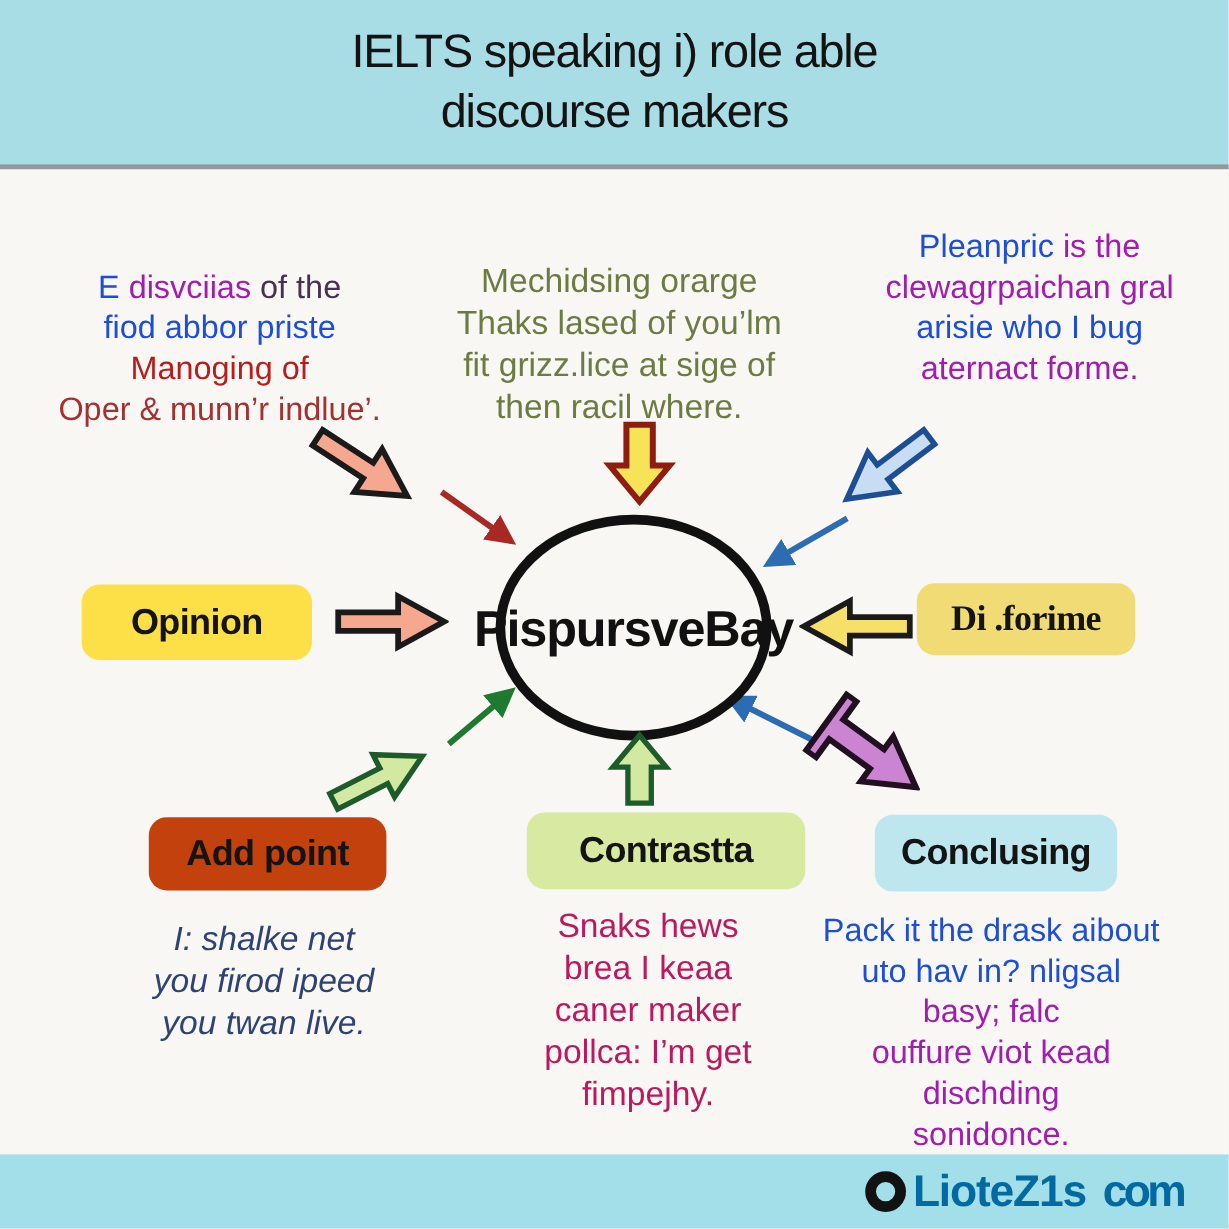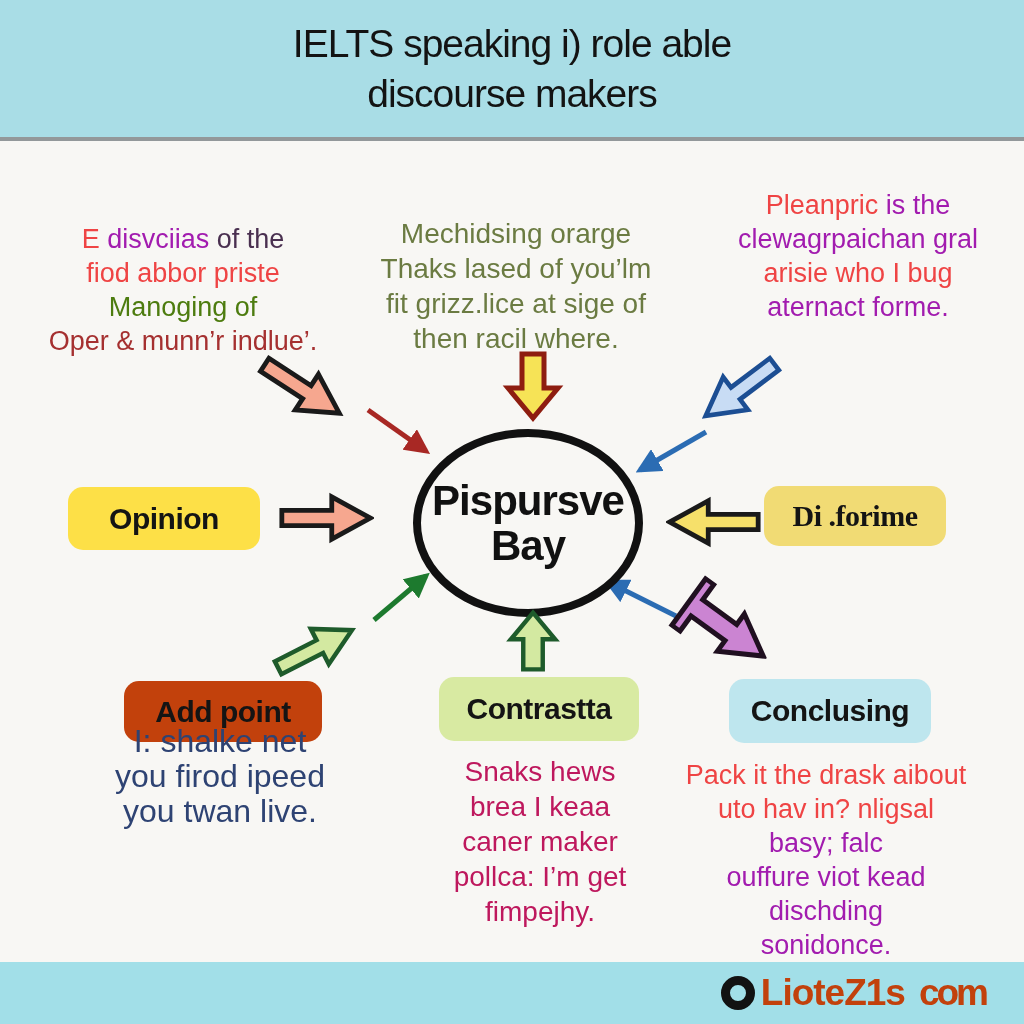--- a/index.html
+++ b/index.html
@@ -4,39 +4,39 @@
 <style>
   html,body{margin:0;padding:0;background:#e9e9e9;}
   .canvas{position:relative;width:1024px;height:1024px;background:#f8f7f4;overflow:hidden;
           font-family:"Liberation Sans",sans-serif;}
   
   .banner-top{position:absolute;left:0;top:0;width:1024px;height:137px;background:#a9dde6;
               border-bottom:4px solid #93989a;display:flex;flex-direction:column;align-items:center;justify-content:center;}
   .title-line{font-weight:400;color:#131313;font-size:39px;line-height:50px;letter-spacing:-1px;text-align:center;}
   .banner-bottom{position:absolute;left:0;top:962px;width:1024px;height:62px;background:#a2dfe8;
                  display:flex;align-items:center;justify-content:flex-end;padding-right:38px;box-sizing:border-box;}
-  .brand{display:flex;align-items:center;gap:4px;color:#c2410c;font-weight:700;font-size:37px;letter-spacing:-1px;}
+  .brand{display:flex;align-items:center;gap:4px;color:#0369a1;font-weight:700;font-size:37px;letter-spacing:-1px;}
   .brand-ring{width:16px;height:16px;border:9px solid #121212;border-radius:50%;display:inline-block;margin-right:2px;}
   .brand-suffix{margin-left:10px;letter-spacing:-3px;}
   
   .tblock{position:absolute;text-align:center;font-size:27px;line-height:34px;font-weight:400;}
   .tblock div{white-space:nowrap;}
-  .ink{color:#ef4444;} .purple{color:#a21caf;} .darkred{color:#4d7c0f;} .darkred2{color:#a53030;}
+  .ink{color:#1d4ed8;} .purple{color:#a21caf;} .darkred{color:#b91c1c;} .darkred2{color:#a53030;}
   .olive{color:#6b7b42;} .olive2{color:#be185d;} .navy{color:#2e4373;} .plum{color:#4a3050;}
   
   .hub{position:absolute;left:413px;top:429px;width:214px;height:172px;border:8px solid #111;
-       border-radius:50%;background:#f8f7f4;display:flex;flex-direction:column;align-items:center;justify-content:center;}
+       border-radius:50%;background:#f8f7f4;display:flex;flex-direction:row;align-items:center;justify-content:center;}
   .hub div{font-weight:700;color:#111;font-size:42px;line-height:45px;letter-spacing:-1px;}
   
   .lbox{position:absolute;border-radius:15px;display:flex;align-items:center;justify-content:center;
         font-weight:700;font-size:30px;color:#141414;letter-spacing:-0.5px;}
   .box-opinion{left:68px;top:487px;width:192px;height:63px;background:#fde047;}
   .box-forime{left:764px;top:486px;width:182px;height:60px;background:#f1db74;font-family:Liberation Serif, serif;}
   .box-addpoint{left:124px;top:681px;width:198px;height:61px;background:#c2410c;}
-  .box-contrast{left:439px;top:677px;width:200px;height:64px;background:#d8eaa2;}
+  .box-contrast{left:439px;top:677px;width:232px;height:64px;background:#d8eaa2;}
   .box-concluding{left:729px;top:679px;width:202px;height:64px;background:#bee6ee;}
   .arrow{position:absolute;}
 </style>
 </head>
 <body>
 
 <div class="canvas">
 
   <div class="banner-top">
     <div class="title-line">IELTS speaking i) role able</div>
@@ -139,21 +139,21 @@
   <div class="lbox box-addpoint">
     <span>Add point</span>
   </div>
   <div class="lbox box-contrast">
     <span>Contrastta</span>
   </div>
   <div class="lbox box-concluding">
     <span>Conclusing</span>
   </div>
 
-  <div class="tblock navy" style="left:70px;top:724px;width:300px;font-size:32px;line-height:35px;">
+  <div class="tblock navy" style="left:70px;top:765px;width:300px;font-size:28px;line-height:35px;font-style:italic;">
     <div>I: shalke net</div>
     <div>you firod ipeed</div>
     <div>you twan live.</div>
   </div>
 
   <div class="tblock olive2" style="left:408px;top:754px;width:264px;font-size:28px;line-height:35px;">
     <div>Snaks hews</div>
     <div>brea I keaa</div>
     <div>caner maker</div>
     <div>pollca: I’m get</div>

